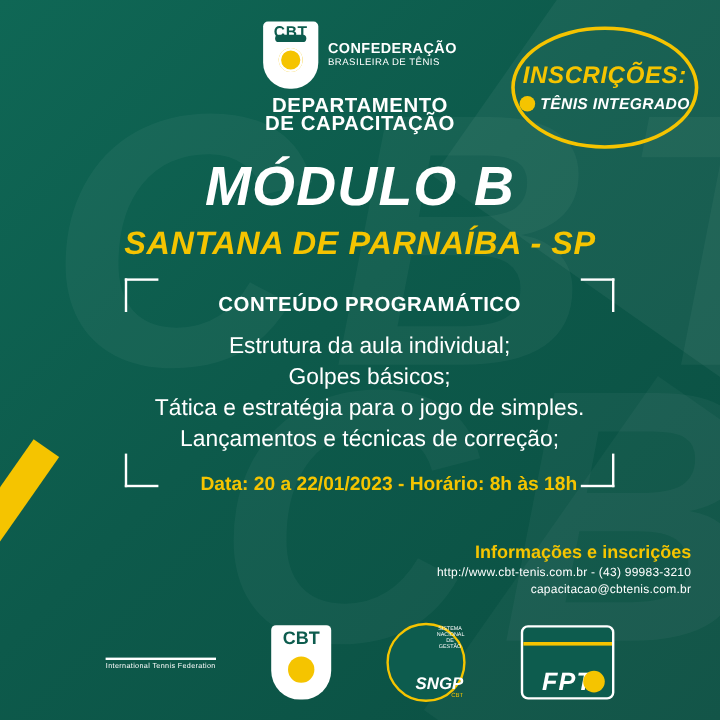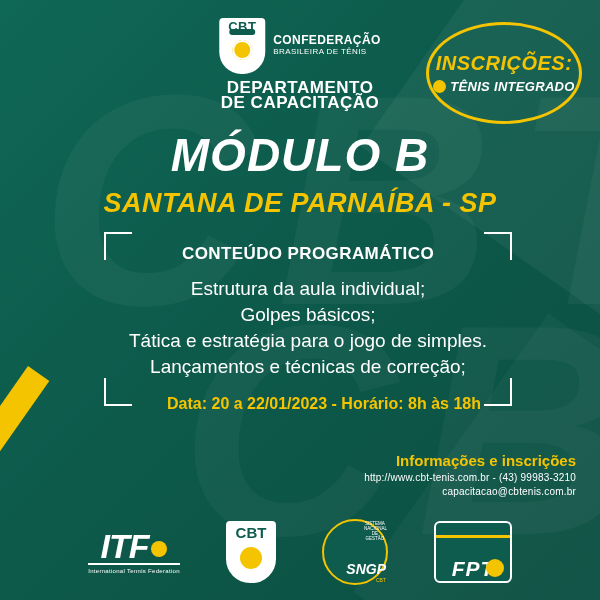--- a/index.html
+++ b/index.html
@@ -288,24 +288,20 @@
 
   <div class="info">
     <div class="head">Informações e inscrições</div>
     <div class="line">http://www.cbt-tenis.com.br - (43) 99983-3210</div>
     <div class="line">capacitacao@cbtenis.com.br</div>
   </div>
 
   <div class="footer">
 
     <div class="logo">
-      <div class="itf">
-        <span class="word">ITF</span>
-        <span class="dot"></span>
-      </div>
       <div class="itf-rule"></div>
       <div class="itf-sub">International Tennis Federation</div>
     </div>
 
     <div class="logo">
       <div class="cbt2">
         <div class="t">CBT</div>
         <div class="b"></div>
       </div>
     </div>

